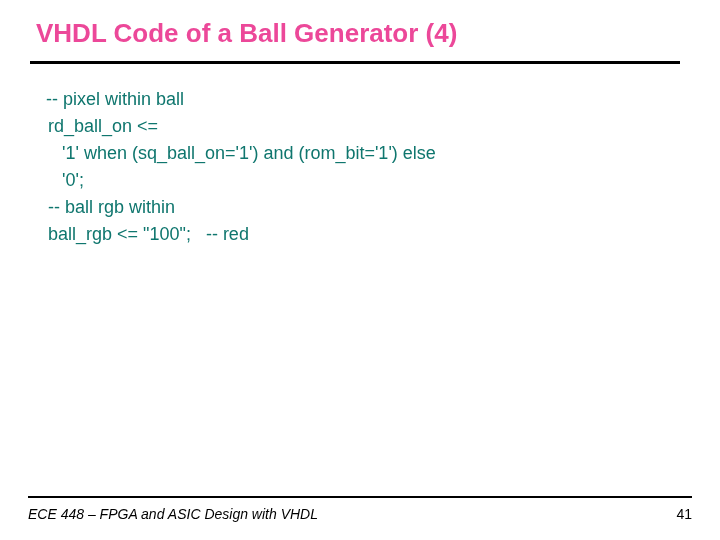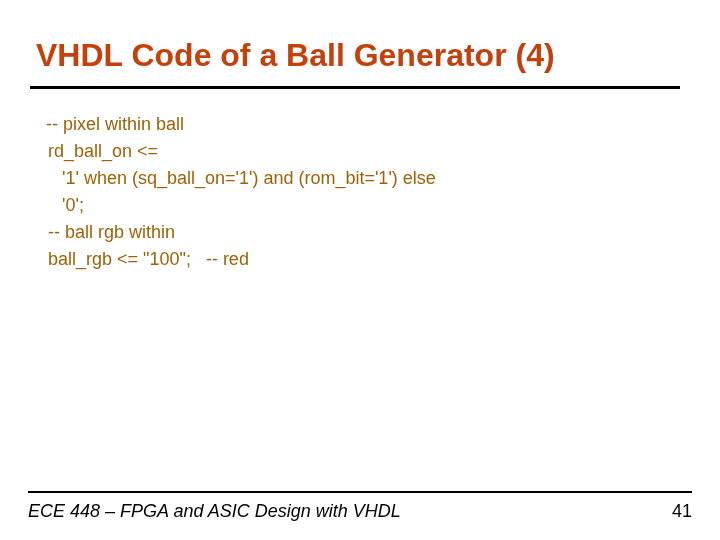--- a/index.html
+++ b/index.html
@@ -11,38 +11,37 @@
     position: relative;
     overflow: hidden;
   }
   .slide {
     width: 100%;
     height: 100%;
     padding: 18px 28px 20px 28px;
     position: relative;
   }
   .title {
-    font-size: 32px;
+    font-size: 26px;
     font-weight: bold;
-    color: #c2410c;
+    color: #ec4899;
     margin-bottom: 12px;
     margin-left: 8px;
-    margin-top: 19px;
   }
   .title-underline {
     width: 650px;
     height: 3px;
     background: #000;
     margin-left: 2px;
     margin-bottom: 22px;
   }
   .code-block {
     font-size: 18px;
     line-height: 1.5;
-    color: #a16207;
+    color: #0f766e;
     margin-left: 18px;
   }
   .code-line { white-space: pre; }
   .l0 { margin-left: 0; }
   .l1 { margin-left: 2px; }
   .l2 { margin-left: 16px; }
   .footer {
     position: absolute;
     bottom: 18px;
     left: 28px;
@@ -50,21 +49,21 @@
   }
   .footer-line {
     height: 2px;
     background: #000;
     margin-bottom: 8px;
   }
   .footer-row {
     display: flex;
     justify-content: space-between;
     align-items: flex-end;
-    font-size: 18px;
+    font-size: 14px;
   }
   .footer-text {
     font-style: italic;
     color: #000;
   }
   .page-num {
     color: #000;
   }
 </style>
 </head>

